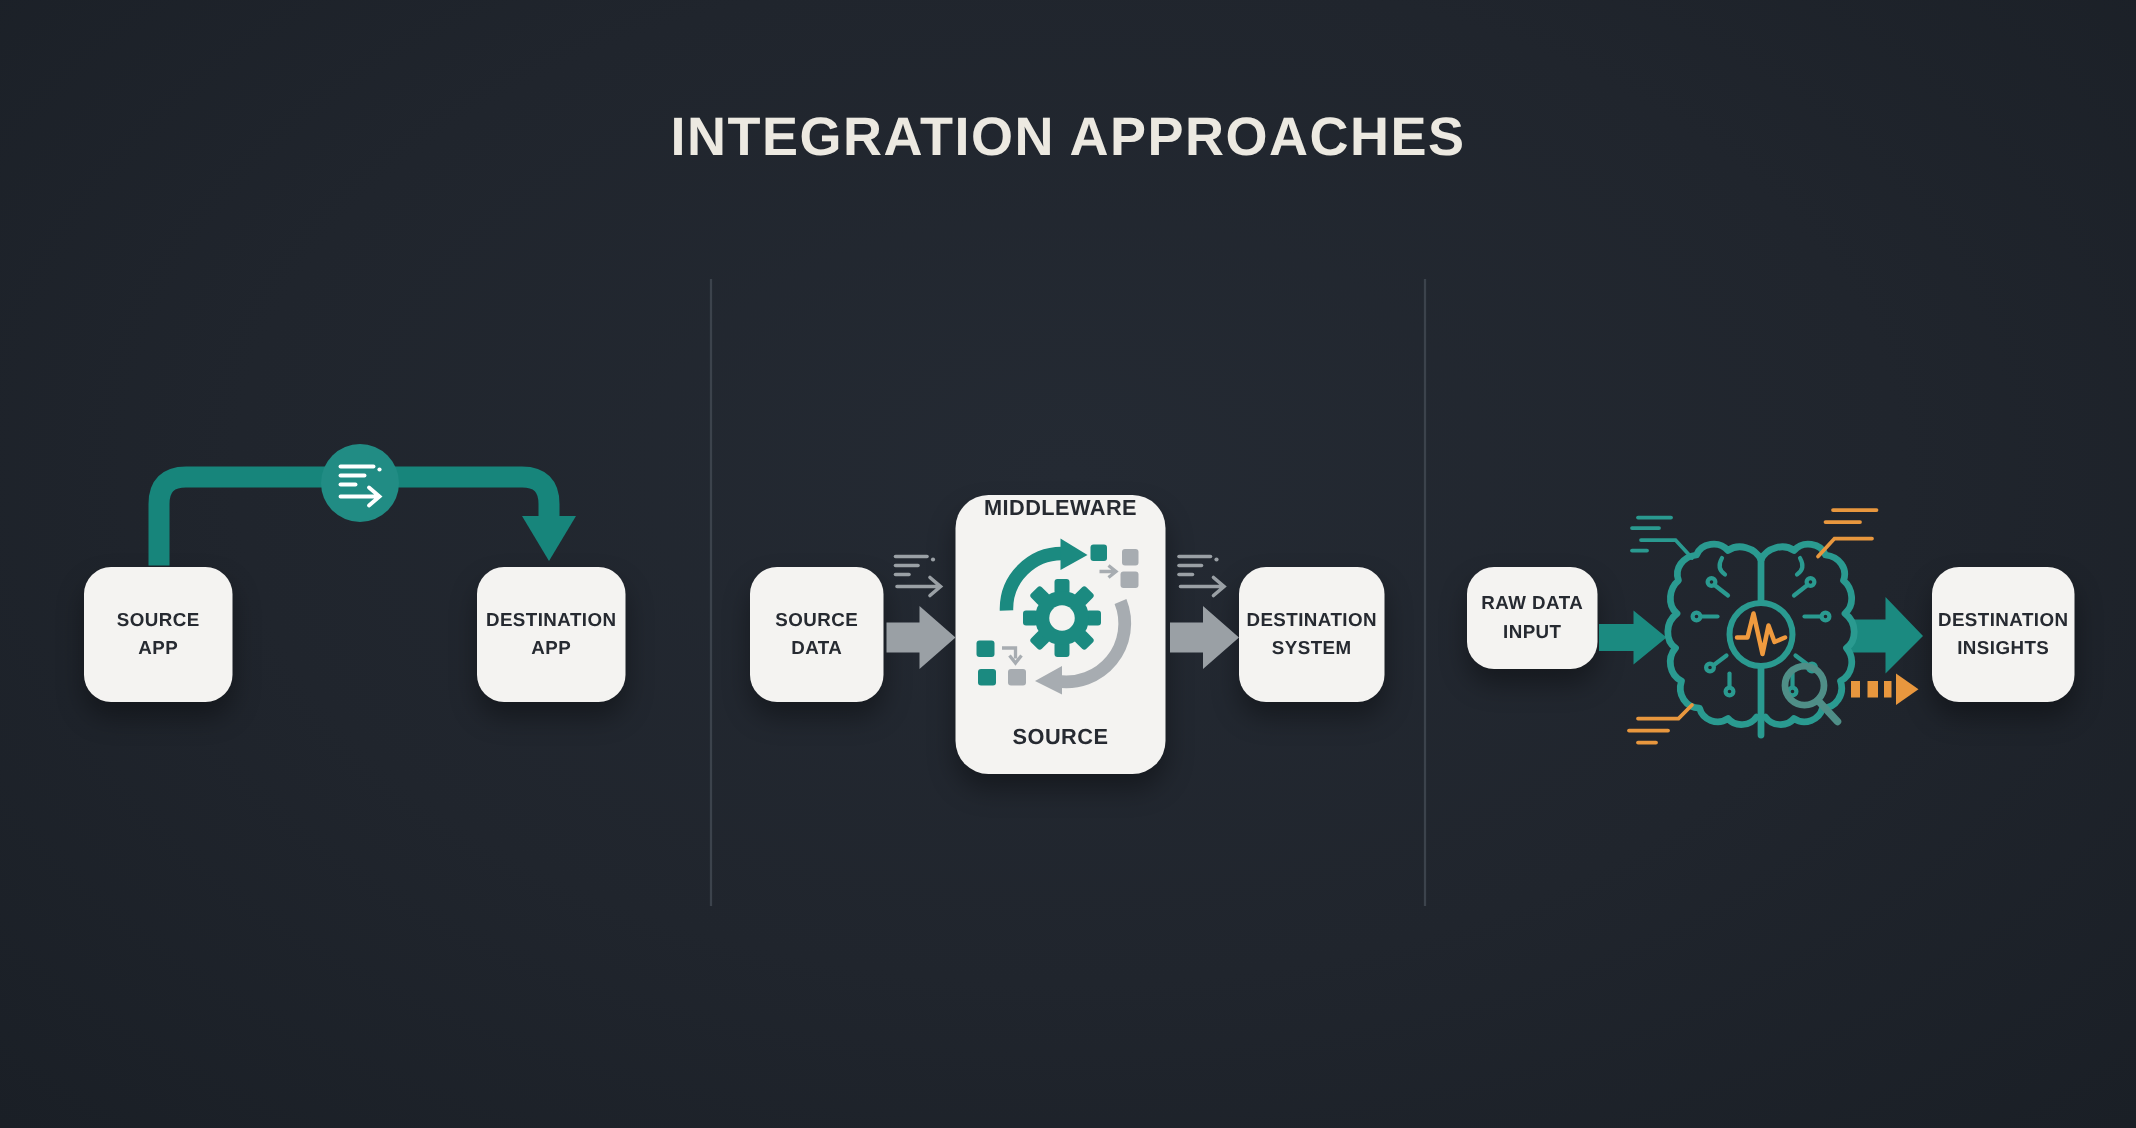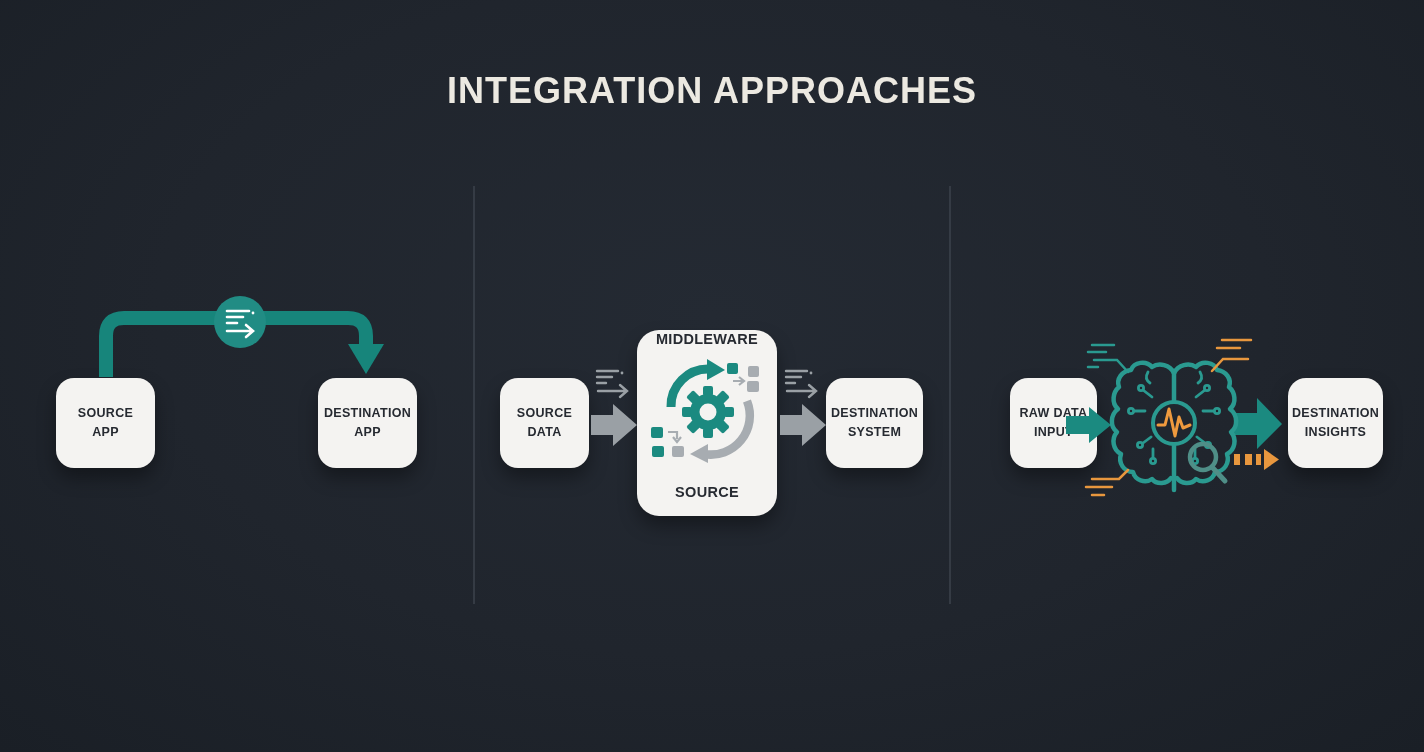--- a/index.html
+++ b/index.html
@@ -42,21 +42,21 @@
   </div>
   <div class="node mw" style="left:637px;top:330px;width:140px;height:186px;border-radius:22px;">
     <span>MIDDLEWARE</span>
     <span>SOURCE</span>
   </div>
   <div class="node" style="left:826px;top:378px;width:97px;height:90px;">
     <span>DESTINATION</span>
     <span>SYSTEM</span>
   </div>
 
-  <div class="node" style="left:978px;top:378px;width:87px;height:90px;margin-left:32px;">
+  <div class="node" style="left:978px;top:378px;width:87px;height:68px;">
     <span>RAW DATA</span>
     <span>INPUT</span>
   </div>
   <div class="node" style="left:1288px;top:378px;width:95px;height:90px;">
     <span>DESTINATION</span>
     <span>INSIGHTS</span>
   </div>
 
   <svg class="layer" width="1424" height="752" viewBox="0 0 1424 752">
 

